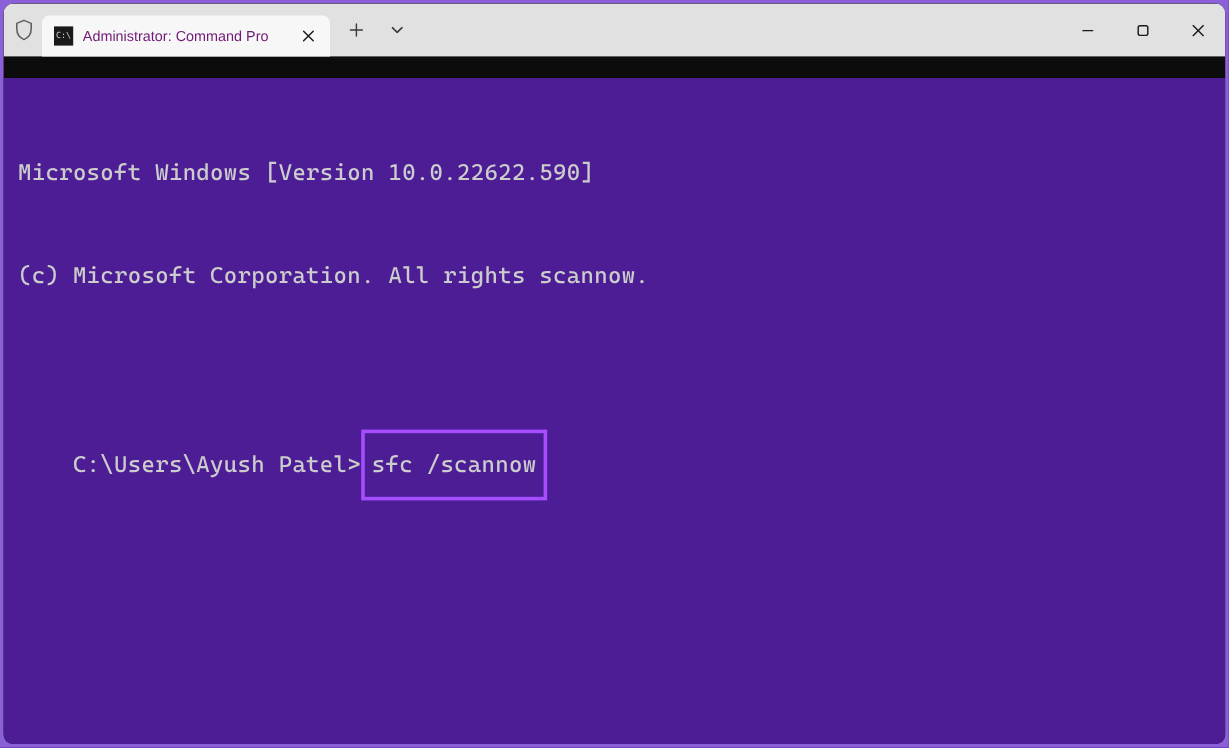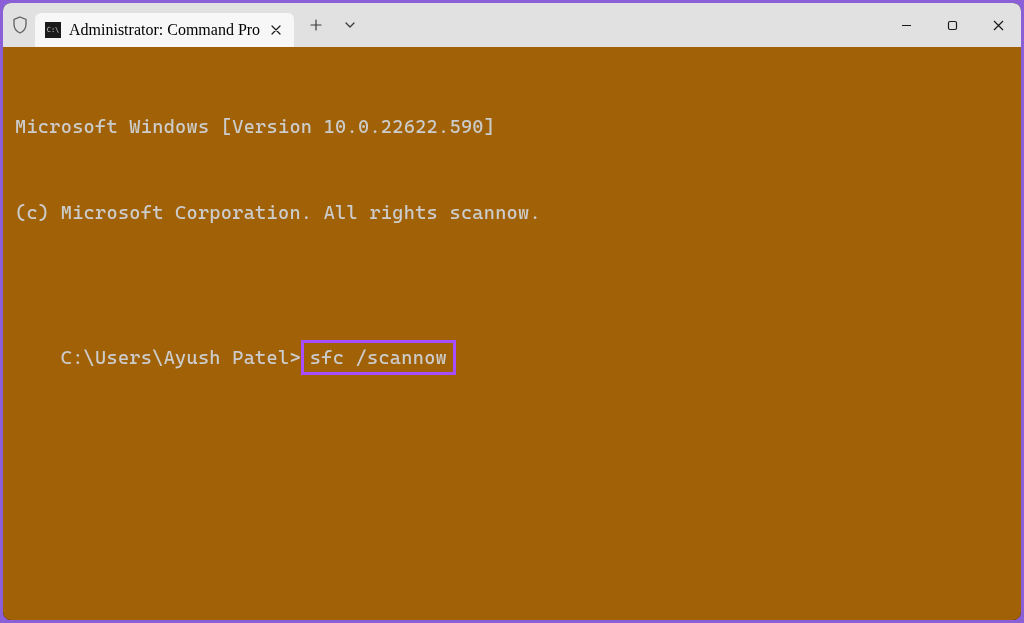--- a/index.html
+++ b/index.html
@@ -62,26 +62,25 @@
       background: #1a1a1a;
       display: flex;
       align-items: center;
       justify-content: center;
       font-size: 7px;
       color: #ccc;
       font-family: monospace;
       line-height: 1;
     }
     .tab-title {
-      font-size: 16px;
-      color: #000000;
+      font-size: 12px;
+      color: #701a75;
       flex: 1;
       white-space: nowrap;
       overflow: hidden;
-      font-family: Liberation Serif, serif;
     }
     .tab-close {
       width: 16px;
       height: 16px;
       display: flex;
       align-items: center;
       justify-content: center;
       font-size: 14px;
       color: #1a1a1a;
       border-radius: 3px;
@@ -117,38 +116,39 @@
     .window-control {
       width: 46px;
       height: 100%;
       display: flex;
       align-items: center;
       justify-content: center;
       cursor: pointer;
     }
     .terminal-body {
       flex: 1;
-      background: #a16207;
+      background: #4c1d95;
       padding: 8px 12px;
       font-family: Consolas, "Cascadia Mono", monospace;
       font-size: 19px;
       color: #cccccc;
       line-height: 1.5;
       white-space: pre;
       letter-spacing: 0.3px;
+      margin-top: 18px;
     }
     .terminal-line {
       display: block;
     }
     .prompt-line {
       display: inline;
     }
     .highlight-box {
       border: 3px solid #a64eff;
-      padding: 0 6px;
+      padding: 12px 6px;
       display: inline-block;
     }
     .command-text {
       color: #cccccc;
     }
   </style>
 </head>
 <body>
 
 <div class="window">

